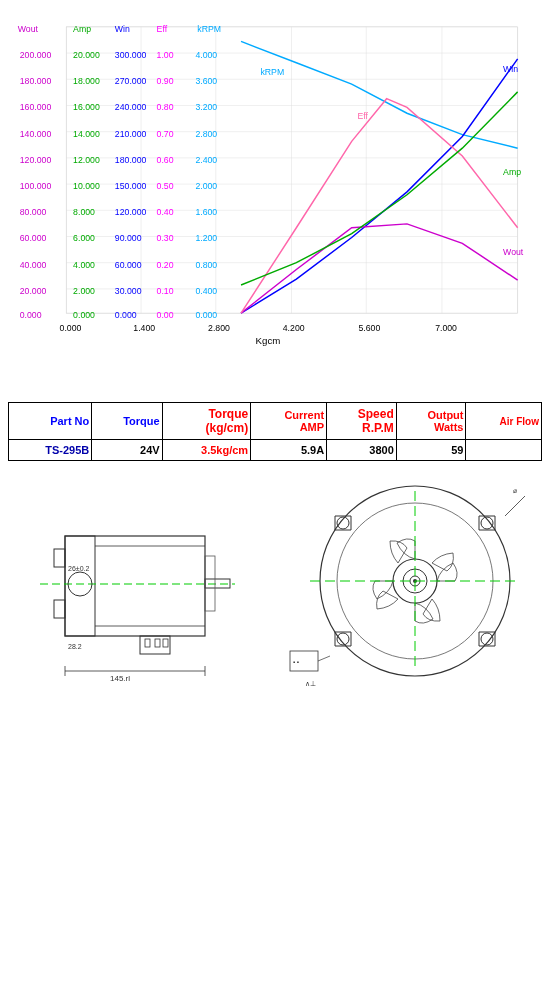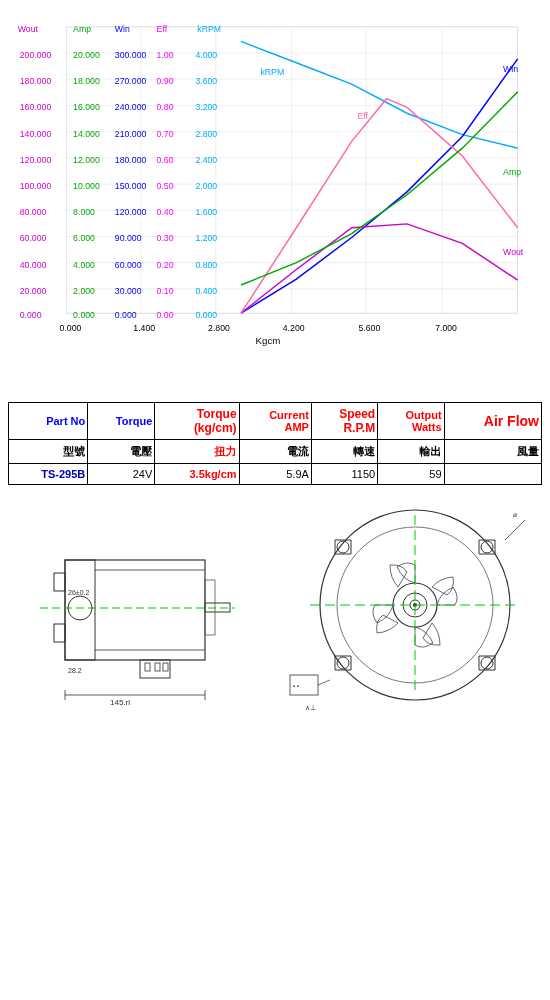--- a/index.html
+++ b/index.html
@@ -40,21 +40,21 @@
     }
     .spec-table thead tr:first-child th {
       color: #00f;
       font-weight: bold;
     }
     .chinese-row td {
       font-weight: bold;
       color: #000;
     }
     .data-row td {
-      font-weight: normal;
+      font-weight: bold;
     }
     .data-row td:first-child { color: #00a; }
     .data-row td:nth-child(2) { }
     .data-row td:nth-child(3) { color: #f00; font-weight: bold; }
 
     
     .diagram-section {
       padding: 10px;
       display: flex;
       justify-content: space-between;
@@ -194,39 +194,30 @@
         <th style="color:#00f; font-size:11px;">Part No</th>
         <th style="color:#00f; font-size:11px;">Torque</th>
         <th style="color:#f00; font-size:12px; white-space:pre-line;">Torque
 (kg/cm)</th>
         <th style="color:#f00; font-size:11px; white-space:pre-line;margin-top:36px;">Current
 AMP</th>
         <th style="color:#f00; font-size:12px; white-space:pre-line;">Speed
 R.P.M</th>
         <th style="color:#f00; font-size:11px; white-space:pre-line;">Output
 Watts</th>
-        <th style="color:#f00; font-size:14px;">Air  Flow</th>
-      </tr>
-      <tr class="chinese-row">
-        <td style="font-weight:bold;">型號</td>
-        <td style="font-weight:bold;">電壓</td>
-        <td style="font-weight:bold; color:#f00;">扭力</td>
-        <td style="font-weight:bold;">電流</td>
-        <td style="font-weight:bold;">轉速</td>
-        <td style="font-weight:bold;">輸出</td>
-        <td style="font-weight:bold;">風量</td>
+        <th style="color:#f00; font-size:10px;">Air  Flow</th>
       </tr>
     </thead>
     <tbody id="spec-tbody">
     <tr class="data-row">
           <td style="color: rgb(0, 0, 170); font-weight: bold;">TS-295B</td>
           <td>24V</td>
           <td style="color: rgb(255, 0, 0); font-weight: bold; margin-top: 48px;">3.5kg/cm</td>
           <td>5.9A</td>
-          <td>1150</td>
+          <td>3800</td>
           <td>59</td>
           <td></td>
         </tr>
       </tbody>
   </table>
 </div>
 
 <div class="diagram-section">
 
   <svg width="240" height="210" viewBox="0 0 240 210" xmlns="http://www.w3.org/2000/svg">

